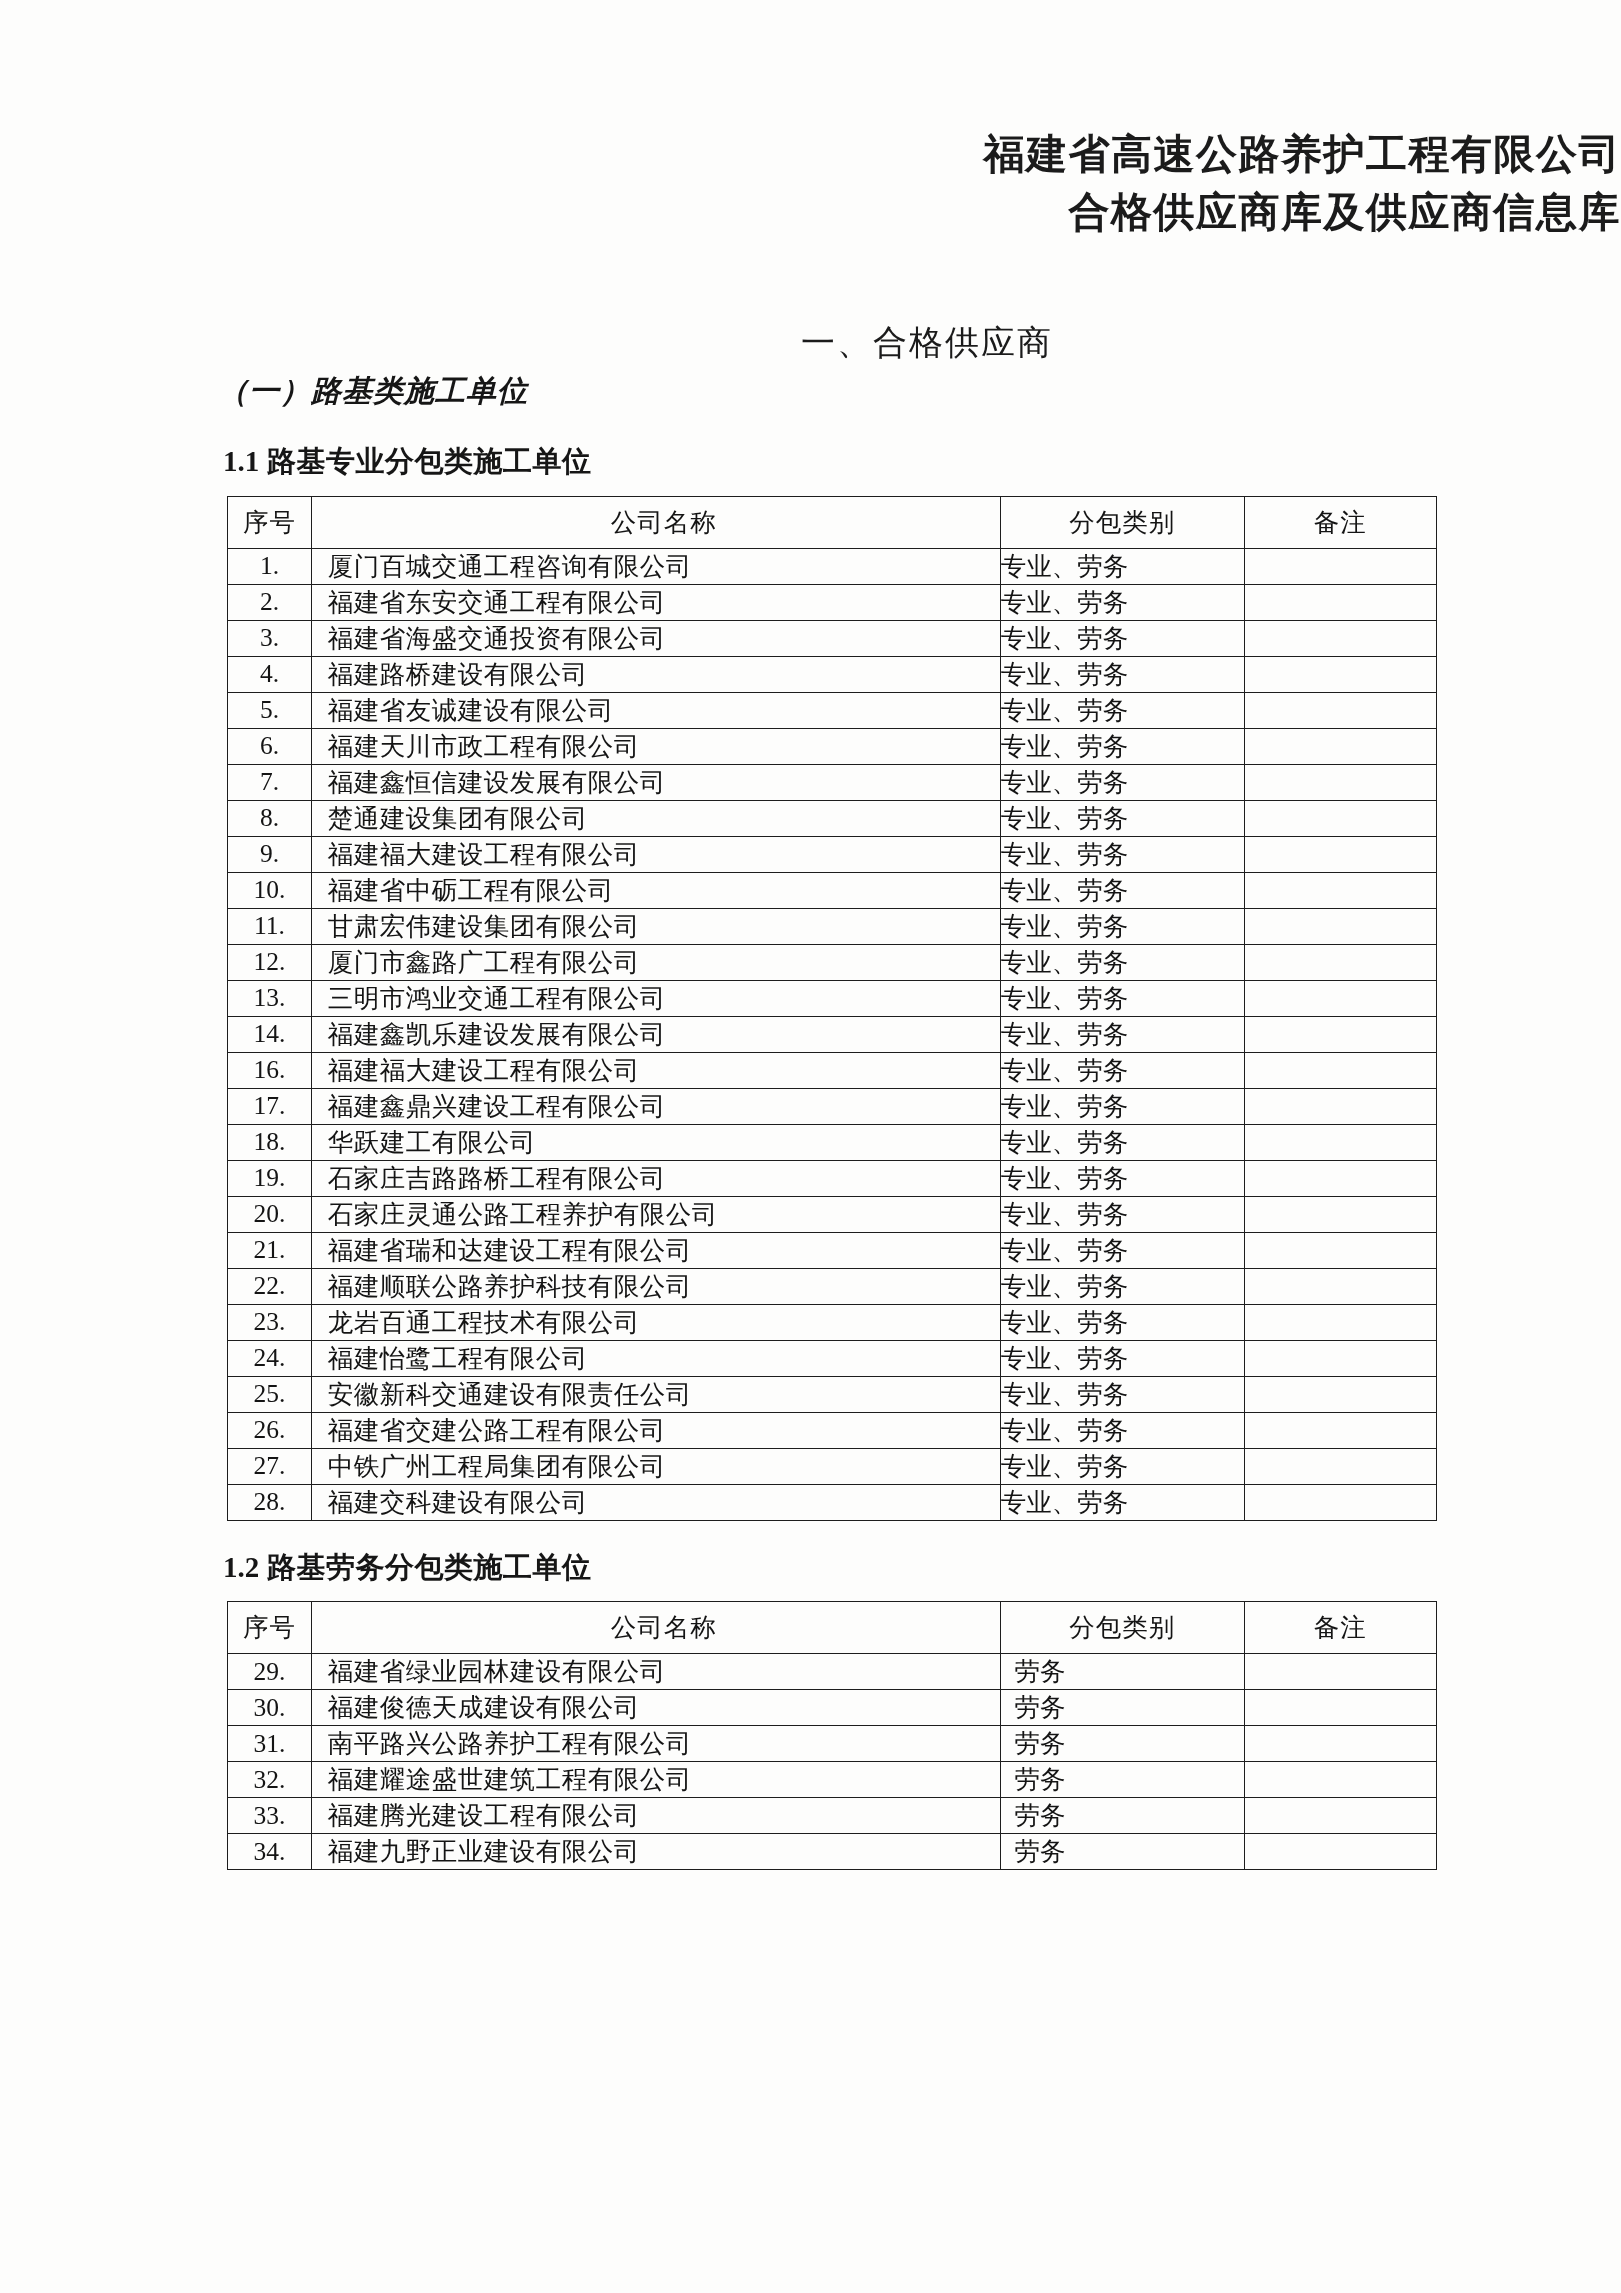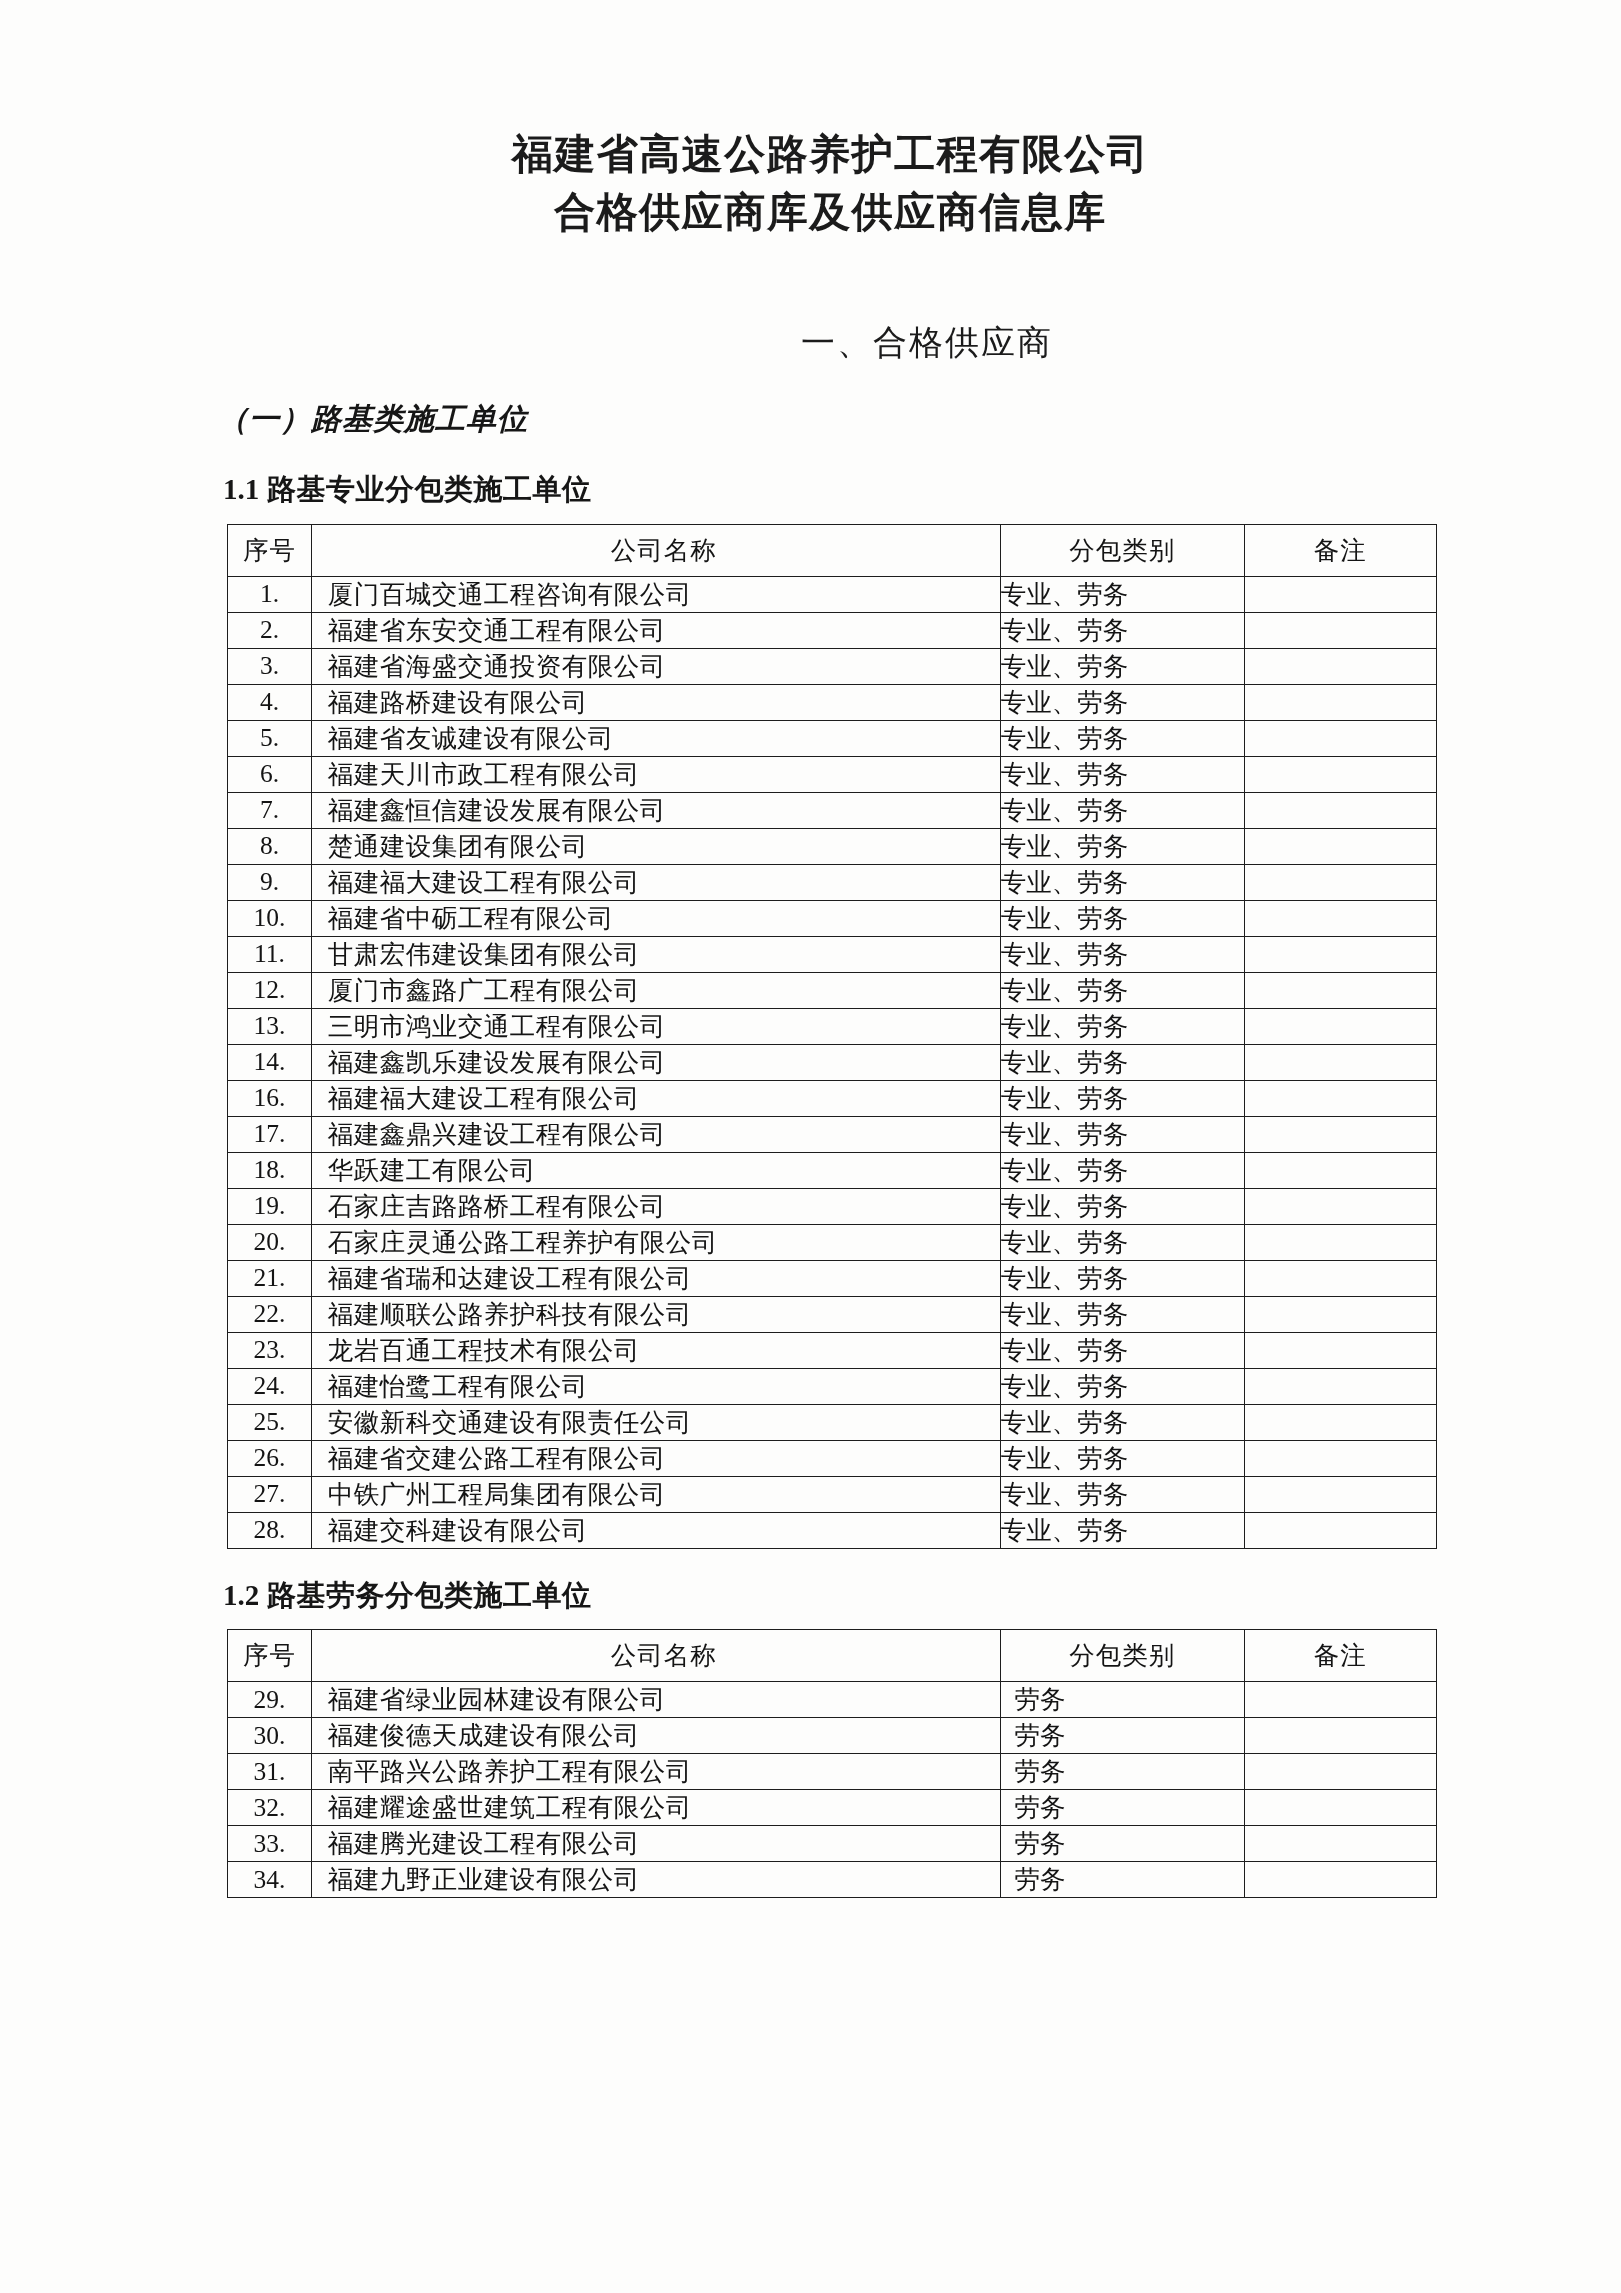--- a/index.html
+++ b/index.html
@@ -17,21 +17,21 @@
   }
   .page {
     position: absolute;
     inset: 0;
     background: #fdfdfc;
     padding: 0;
   }
 
   
   .doc-title {
-    text-align: center;
+    text-align: right;
     font-family: "DejaVu Sans", "Liberation Sans", sans-serif;
     font-weight: bold;
     font-size: 41px;
     line-height: 1.42;
     letter-spacing: 1.5px;
     color: #1b1b1b;
     padding-top: 125px;
     padding-left: 40px;
   }
   .doc-title .tline { display: block; }
@@ -49,21 +49,20 @@
   }
   .sec-h2 {
     font-family: "Liberation Serif", "DejaVu Serif", serif;
     font-weight: bold;
     font-style: italic;
     font-size: 30px;
     letter-spacing: 1px;
     color: #161616;
     padding-left: 218px;
     line-height: 1.55;
-    margin-top: 28px;
   }
   .sub-h {
     font-family: "Liberation Serif", "DejaVu Serif", serif;
     font-weight: bold;
     font-size: 29px;
     letter-spacing: 0.5px;
     color: #161616;
     padding-left: 223px;
     margin-top: 27px;
     margin-bottom: 13.7px;

